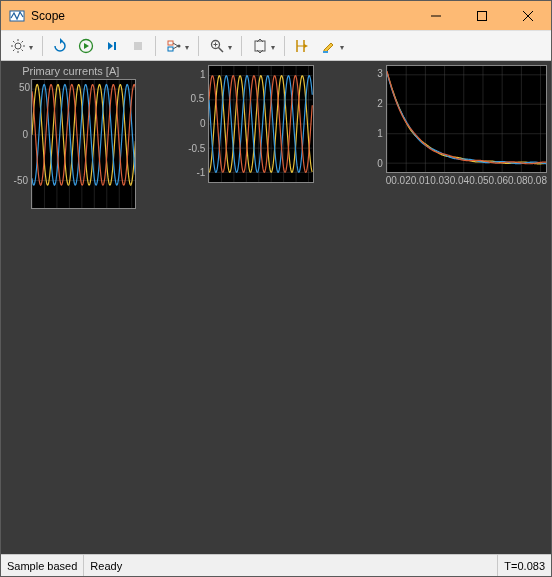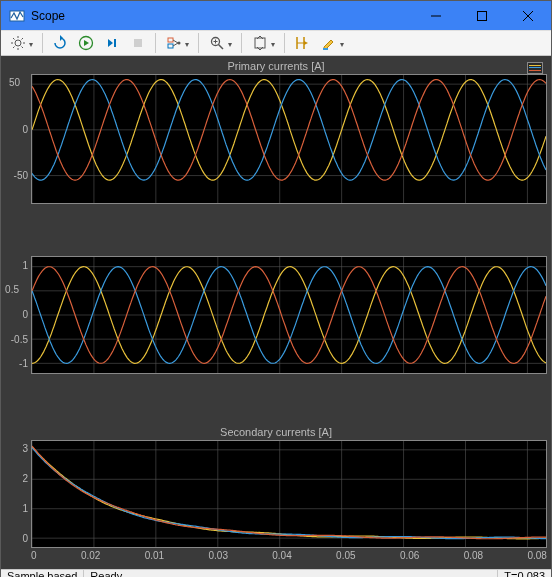--- a/index.html
+++ b/index.html
@@ -1,31 +1,31 @@
 <!DOCTYPE html>
 <html><head>
 <meta charset="utf-8">
 <style>
   * { box-sizing: border-box; margin: 0; padding: 0; }
   html, body { width: 552px; height: 577px; font-family: "Segoe UI", Tahoma, sans-serif; font-size: 12px; background: #fff; overflow: hidden; }
   .window { width: 552px; height: 577px; border: 1px solid #5a5a5a; display: flex; flex-direction: column; background: #fff; }
-  .titlebar { height: 30px; display: flex; align-items: center; background: #3b82f6; border-bottom: 1px solid #e0e0e0; }
+  .titlebar { height: 30px; display: flex; align-items: center; background: #fdba74; border-bottom: 1px solid #e0e0e0; }
   .titlebar .icon { width: 16px; height: 16px; margin: 0 6px 0 8px; }
   .titlebar .title { flex: 0 0 auto; font-size: 12px; color: #000; }
   .titlebar .spacer { flex: 1; }
   .winbtn { width: 46px; height: 30px; display: flex; align-items: center; justify-content: center; color: #000; }
   .menubar { height: 22px; display: flex; align-items: center; padding: 0 4px; gap: 2px; background: #fff; border-bottom: 1px solid #e0e0e0; position: relative; }
   .menuitem { padding: 2px 8px; font-size: 12px; color: #000; }
   .mdi-arrow { position: absolute; right: 6px; top: 2px; font-size: 10px; color: #000; }
   .toolbar { height: 30px; display: flex; align-items: center; padding: 0 4px; gap: 2px; background: #f5f5f5; border-bottom: 1px solid #c8c8c8; }
   .tbtn { width: 24px; height: 24px; display: flex; align-items: center; justify-content: center; border: 1px solid transparent; border-radius: 2px; position: relative; }
   .tbtn.drop { width: 32px; justify-content: flex-start; padding-left: 4px; }
   .tbtn.drop::after { content: "▾"; font-size: 8px; color: #555; position: absolute; right: 3px; top: 8px; }
   .tsep { width: 1px; height: 20px; background: #c8c8c8; margin: 0 3px; }
-  .plots { flex: 1; background: #3a3a3a; display: flex; flex-direction: column; padding: 4px 4px 2px 4px; position: relative; gap: 46px; }
+  .plots { flex: 1; background: #3a3a3a; display: flex; flex-direction: row; padding: 4px 4px 2px 4px; position: relative; gap: 46px; }
   .chart { position: relative; margin-bottom: 6px; }
   .chart-title { text-align: center; font-size: 11px; color: #bbb; margin-bottom: 2px; }
   .axes-wrap { display: flex; }
   .yaxis { width: 26px; display: flex; flex-direction: column; justify-content: space-between; align-items: flex-end; padding-right: 3px; }
   .ytick { font-size: 10px; color: #bbb; line-height: 1; }
   .plotarea { flex: 1; border: 1px solid #888; background: #000; position: relative; }
   .plotarea svg { width: 100%; height: 100%; display: block; }
   .xaxis { display: flex; margin-left: 26px; justify-content: space-between; margin-top: 2px; }
   .xtick { font-size: 10px; color: #bbb; }
   .legend-icon { position: absolute; top: 6px; right: 8px; width: 16px; height: 12px; border: 1px solid #888; background: #2a2a2a; display: flex; flex-direction: column; justify-content: space-around; padding: 1px; }
@@ -155,21 +155,21 @@
   <div class="plots">
     <div class="legend-icon">
       <div style="background:#e8c13a"></div>
         <div style="background:#3a9bde"></div>
         <div style="background:#d9603b"></div>
     </div>
   <div class="chart">
         <div class="chart-title">Primary currents [A]</div>
         <div class="axes-wrap">
           <div class="yaxis" style="height: 130px; position: relative;">
-            <div class="ytick" style="position: absolute; top: 4.28571px; right: 11px;">50</div>
+            <div class="ytick" style="position: absolute; top: 4.28571px; right: 1px;">50</div>
             <div class="ytick" style="position: absolute; top: 50.7143px; right: 3px;">0</div>
             <div class="ytick" style="position: absolute; top: 97.1429px; right: 3px;">-50</div>
           </div>
           <div class="plotarea" style="height: 130px;">
             <svg viewBox="0 0 500 130" preserveAspectRatio="none">
               <line x1="0" y1="0" x2="0" y2="130" stroke="#555555" stroke-width="0.6"></line>
               <line x1="60.24096385542169" y1="0" x2="60.24096385542169" y2="130" stroke="#555555" stroke-width="0.6"></line>
               <line x1="120.48192771084338" y1="0" x2="120.48192771084338" y2="130" stroke="#555555" stroke-width="0.6"></line>
               <line x1="180.72289156626502" y1="0" x2="180.72289156626502" y2="130" stroke="#555555" stroke-width="0.6"></line>
               <line x1="240.96385542168676" y1="0" x2="240.96385542168676" y2="130" stroke="#555555" stroke-width="0.6"></line>
@@ -184,21 +184,21 @@
               <path d="M0.0 99.9 L1.3 101.8 L2.5 103.4 L3.8 104.7 L5.0 105.7 L6.2 106.3 L7.5 106.7 L8.8 106.8 L10.0 106.5 L11.3 106.0 L12.5 105.1 L13.8 103.9 L15.0 102.4 L16.3 100.7 L17.5 98.7 L18.8 96.4 L20.0 93.8 L21.3 91.1 L22.5 88.1 L23.7 84.9 L25.0 81.5 L26.3 78.0 L27.5 74.3 L28.8 70.6 L30.0 66.7 L31.3 62.8 L32.5 58.8 L33.8 54.8 L35.0 50.8 L36.3 46.9 L37.5 43.0 L38.8 39.1 L40.0 35.4 L41.3 31.8 L42.5 28.4 L43.8 25.1 L45.0 22.0 L46.3 19.1 L47.5 16.4 L48.8 14.0 L50.0 11.8 L51.3 9.9 L52.5 8.3 L53.8 6.9 L55.0 5.9 L56.3 5.2 L57.5 4.8 L58.8 4.6 L60.0 4.8 L61.3 5.4 L62.5 6.2 L63.8 7.3 L65.0 8.7 L66.3 10.4 L67.5 12.4 L68.8 14.7 L70.0 17.2 L71.3 19.9 L72.5 22.9 L73.8 26.0 L75.0 29.3 L76.3 32.8 L77.5 36.5 L78.8 40.2 L80.0 44.1 L81.3 48.0 L82.5 52.0 L83.8 56.0 L85.0 60.0 L86.3 63.9 L87.5 67.8 L88.8 71.7 L90.0 75.4 L91.3 79.0 L92.5 82.5 L93.8 85.8 L95.0 89.0 L96.3 91.9 L97.5 94.6 L98.8 97.1 L100.0 99.3 L101.3 101.2 L102.5 102.9 L103.8 104.3 L105.0 105.4 L106.3 106.2 L107.5 106.6 L108.8 106.8 L110.0 106.6 L111.3 106.2 L112.5 105.4 L113.7 104.3 L115.0 103.0 L116.3 101.3 L117.5 99.3 L118.8 97.1 L120.0 94.7 L121.3 92.0 L122.5 89.1 L123.8 85.9 L125.0 82.6 L126.3 79.2 L127.5 75.5 L128.8 71.8 L130.0 68.0 L131.3 64.0 L132.5 60.1 L133.8 56.1 L135.0 52.1 L136.3 48.1 L137.5 44.2 L138.8 40.4 L140.0 36.6 L141.3 33.0 L142.5 29.5 L143.8 26.1 L145.0 22.9 L146.3 20.0 L147.5 17.2 L148.8 14.7 L150.0 12.5 L151.3 10.5 L152.5 8.8 L153.8 7.3 L155.0 6.2 L156.3 5.4 L157.5 4.9 L158.8 4.6 L160.0 4.7 L161.3 5.2 L162.5 5.9 L163.8 6.9 L165.0 8.2 L166.3 9.9 L167.5 11.7 L168.8 13.9 L170.0 16.3 L171.3 19.0 L172.5 21.9 L173.8 25.0 L175.0 28.3 L176.3 31.7 L177.5 35.3 L178.8 39.0 L180.0 42.8 L181.3 46.7 L182.5 50.7 L183.8 54.7 L185.0 58.7 L186.3 62.7 L187.5 66.6 L188.7 70.5 L190.0 74.2 L191.3 77.9 L192.5 81.4 L193.8 84.8 L195.0 88.0 L196.3 91.0 L197.5 93.8 L198.7 96.3 L200.0 98.6 L201.3 100.6 L202.5 102.4 L203.8 103.9 L205.0 105.1 L206.2 105.9 L207.5 106.5 L208.8 106.8 L210.0 106.7 L211.3 106.4 L212.5 105.7 L213.8 104.7 L215.0 103.4 L216.2 101.9 L217.5 100.0 L218.8 97.9 L220.0 95.5 L221.3 92.9 L222.5 90.0 L223.8 87.0 L225.0 83.7 L226.2 80.3 L227.5 76.7 L228.8 73.0 L230.0 69.2 L231.3 65.3 L232.5 61.4 L233.8 57.4 L235.0 53.4 L236.3 49.4 L237.5 45.5 L238.8 41.6 L240.0 37.8 L241.3 34.1 L242.5 30.6 L243.7 27.2 L245.0 23.9 L246.3 20.9 L247.5 18.1 L248.8 15.5 L250.0 13.2 L251.2 11.1 L252.5 9.3 L253.7 7.8 L255.0 6.5 L256.3 5.6 L257.5 5.0 L258.8 4.7 L260.0 4.7 L261.3 5.0 L262.5 5.6 L263.8 6.5 L265.0 7.8 L266.3 9.3 L267.5 11.1 L268.8 13.2 L270.0 15.5 L271.3 18.1 L272.5 20.9 L273.8 24.0 L275.0 27.2 L276.3 30.6 L277.5 34.1 L278.8 37.8 L280.0 41.6 L281.3 45.5 L282.5 49.4 L283.8 53.4 L285.0 57.4 L286.3 61.4 L287.5 65.3 L288.8 69.2 L290.0 73.0 L291.3 76.7 L292.5 80.3 L293.8 83.7 L295.0 87.0 L296.3 90.0 L297.5 92.9 L298.8 95.5 L300.0 97.9 L301.3 100.0 L302.5 101.9 L303.8 103.4 L305.0 104.7 L306.3 105.7 L307.5 106.4 L308.8 106.7 L310.0 106.8 L311.3 106.5 L312.5 105.9 L313.8 105.0 L315.0 103.9 L316.3 102.4 L317.5 100.6 L318.8 98.6 L320.0 96.3 L321.3 93.7 L322.5 91.0 L323.8 88.0 L325.0 84.8 L326.3 81.4 L327.5 77.9 L328.8 74.2 L330.0 70.4 L331.3 66.6 L332.5 62.6 L333.8 58.7 L335.0 54.7 L336.3 50.7 L337.5 46.7 L338.8 42.8 L340.0 39.0 L341.3 35.3 L342.5 31.7 L343.8 28.2 L345.0 25.0 L346.3 21.9 L347.5 19.0 L348.8 16.3 L350.0 13.9 L351.3 11.7 L352.5 9.8 L353.8 8.2 L355.0 6.9 L356.3 5.9 L357.5 5.2 L358.8 4.7 L360.0 4.6 L361.3 4.9 L362.5 5.4 L363.8 6.2 L365.0 7.4 L366.3 8.8 L367.5 10.5 L368.8 12.5 L370.0 14.8 L371.3 17.3 L372.5 20.0 L373.8 23.0 L375.0 26.1 L376.3 29.5 L377.5 33.0 L378.8 36.6 L380.0 40.4 L381.3 44.2 L382.5 48.2 L383.7 52.1 L385.0 56.1 L386.2 60.1 L387.5 64.1 L388.8 68.0 L390.0 71.8 L391.3 75.6 L392.5 79.2 L393.8 82.6 L395.0 86.0 L396.3 89.1 L397.5 92.0 L398.8 94.7 L400.0 97.2 L401.3 99.4 L402.5 101.3 L403.8 103.0 L405.0 104.3 L406.2 105.4 L407.5 106.2 L408.8 106.6 L410.0 106.8 L411.3 106.6 L412.5 106.1 L413.8 105.4 L415.0 104.3 L416.3 102.9 L417.5 101.2 L418.8 99.3 L420.0 97.1 L421.3 94.6 L422.5 91.9 L423.8 89.0 L425.0 85.8 L426.2 82.5 L427.5 79.0 L428.8 75.4 L430.0 71.7 L431.3 67.8 L432.5 63.9 L433.8 59.9 L435.0 55.9 L436.3 52.0 L437.5 48.0 L438.7 44.1 L440.0 40.2 L441.2 36.5 L442.5 32.8 L443.8 29.3 L445.0 26.0 L446.3 22.8 L447.5 19.9 L448.8 17.1 L450.0 14.6 L451.3 12.4 L452.5 10.4 L453.8 8.7 L455.0 7.3 L456.3 6.2 L457.5 5.4 L458.8 4.8 L460.0 4.6 L461.2 4.8 L462.5 5.2 L463.8 5.9 L465.0 7.0 L466.3 8.3 L467.5 9.9 L468.8 11.8 L470.0 14.0 L471.3 16.4 L472.5 19.1 L473.8 22.0 L475.0 25.1 L476.3 28.4 L477.5 31.8 L478.8 35.4 L480.0 39.2 L481.2 43.0 L482.5 46.9 L483.8 50.8 L485.0 54.8 L486.3 58.8 L487.5 62.8 L488.8 66.7 L490.0 70.6 L491.3 74.4 L492.5 78.0 L493.8 81.6 L495.0 84.9 L496.3 88.1 L497.5 91.1 L498.8 93.9 L500.0 96.4 " fill="none" stroke="#3a9bde" stroke-width="1.2" vector-effect="non-scaling-stroke"></path>
               <path d="M0.0 11.5 L1.3 13.6 L2.5 16.0 L3.8 18.6 L5.0 21.5 L6.2 24.6 L7.5 27.8 L8.8 31.2 L10.0 34.8 L11.3 38.5 L12.5 42.3 L13.8 46.2 L15.0 50.2 L16.3 54.2 L17.5 58.2 L18.8 62.1 L20.0 66.1 L21.3 70.0 L22.5 73.7 L23.7 77.4 L25.0 81.0 L26.3 84.4 L27.5 87.6 L28.8 90.6 L30.0 93.4 L31.3 96.0 L32.5 98.3 L33.8 100.4 L35.0 102.2 L36.3 103.7 L37.5 104.9 L38.8 105.8 L40.0 106.4 L41.3 106.8 L42.5 106.7 L43.8 106.4 L45.0 105.8 L46.3 104.8 L47.5 103.6 L48.8 102.1 L50.0 100.3 L51.3 98.2 L52.5 95.8 L53.8 93.2 L55.0 90.4 L56.3 87.4 L57.5 84.1 L58.8 80.7 L60.0 77.2 L61.3 73.5 L62.5 69.7 L63.8 65.8 L65.0 61.9 L66.3 57.9 L67.5 53.9 L68.8 49.9 L70.0 46.0 L71.3 42.1 L72.5 38.3 L73.8 34.6 L75.0 31.0 L76.3 27.6 L77.5 24.4 L78.8 21.3 L80.0 18.5 L81.3 15.8 L82.5 13.5 L83.8 11.4 L85.0 9.5 L86.3 8.0 L87.5 6.7 L88.8 5.7 L90.0 5.1 L91.3 4.7 L92.5 4.7 L93.8 4.9 L95.0 5.5 L96.3 6.4 L97.5 7.6 L98.8 9.1 L100.0 10.9 L101.3 12.9 L102.5 15.2 L103.8 17.8 L105.0 20.6 L106.3 23.6 L107.5 26.8 L108.8 30.1 L110.0 33.7 L111.3 37.3 L112.5 41.1 L113.7 45.0 L115.0 48.9 L116.3 52.9 L117.5 56.9 L118.8 60.9 L120.0 64.8 L121.3 68.7 L122.5 72.5 L123.8 76.3 L125.0 79.8 L126.3 83.3 L127.5 86.6 L128.8 89.7 L130.0 92.5 L131.3 95.2 L132.5 97.6 L133.8 99.8 L135.0 101.6 L136.3 103.2 L137.5 104.6 L138.8 105.6 L140.0 106.3 L141.3 106.7 L142.5 106.8 L143.8 106.6 L145.0 106.0 L146.3 105.2 L147.5 104.0 L148.8 102.6 L150.0 100.9 L151.3 98.9 L152.5 96.6 L153.8 94.1 L155.0 91.3 L156.3 88.4 L157.5 85.2 L158.8 81.9 L160.0 78.3 L161.3 74.7 L162.5 70.9 L163.8 67.1 L165.0 63.2 L166.3 59.2 L167.5 55.2 L168.8 51.2 L170.0 47.2 L171.3 43.3 L172.5 39.5 L173.8 35.8 L175.0 32.1 L176.3 28.7 L177.5 25.4 L178.8 22.3 L180.0 19.3 L181.3 16.7 L182.5 14.2 L183.8 12.0 L185.0 10.1 L186.3 8.4 L187.5 7.1 L188.7 6.0 L190.0 5.2 L191.3 4.8 L192.5 4.6 L193.8 4.8 L195.0 5.3 L196.3 6.1 L197.5 7.2 L198.7 8.6 L200.0 10.3 L201.3 12.2 L202.5 14.4 L203.8 16.9 L205.0 19.6 L206.2 22.6 L207.5 25.7 L208.8 29.0 L210.0 32.5 L211.3 36.1 L212.5 39.9 L213.8 43.7 L215.0 47.6 L216.2 51.6 L217.5 55.6 L218.8 59.6 L220.0 63.6 L221.3 67.5 L222.5 71.3 L223.8 75.1 L225.0 78.7 L226.2 82.2 L227.5 85.5 L228.8 88.7 L230.0 91.6 L231.3 94.4 L232.5 96.8 L233.8 99.1 L235.0 101.1 L236.3 102.8 L237.5 104.2 L238.8 105.3 L240.0 106.1 L241.3 106.6 L242.5 106.8 L243.7 106.7 L245.0 106.2 L246.3 105.5 L247.5 104.4 L248.8 103.1 L250.0 101.5 L251.2 99.5 L252.5 97.4 L253.7 94.9 L255.0 92.2 L256.3 89.3 L257.5 86.2 L258.8 82.9 L260.0 79.5 L261.3 75.9 L262.5 72.2 L263.8 68.3 L265.0 64.4 L266.3 60.5 L267.5 56.5 L268.8 52.5 L270.0 48.5 L271.3 44.6 L272.5 40.7 L273.8 36.9 L275.0 33.3 L276.3 29.8 L277.5 26.4 L278.8 23.2 L280.0 20.3 L281.3 17.5 L282.5 15.0 L283.8 12.7 L285.0 10.7 L286.3 8.9 L287.5 7.5 L288.8 6.3 L290.0 5.4 L291.3 4.9 L292.5 4.7 L293.8 4.7 L295.0 5.1 L296.3 5.8 L297.5 6.8 L298.8 8.1 L300.0 9.7 L301.3 11.6 L302.5 13.7 L303.8 16.1 L305.0 18.7 L306.3 21.6 L307.5 24.7 L308.8 27.9 L310.0 31.4 L311.3 35.0 L312.5 38.7 L313.8 42.5 L315.0 46.4 L316.3 50.3 L317.5 54.3 L318.8 58.3 L320.0 62.3 L321.3 66.2 L322.5 70.1 L323.8 73.9 L325.0 77.6 L326.3 81.1 L327.5 84.5 L328.8 87.7 L330.0 90.7 L331.3 93.5 L332.5 96.1 L333.8 98.4 L335.0 100.5 L336.3 102.2 L337.5 103.7 L338.8 105.0 L340.0 105.9 L341.3 106.5 L342.5 106.8 L343.8 106.7 L345.0 106.4 L346.3 105.8 L347.5 104.8 L348.8 103.6 L350.0 102.0 L351.3 100.2 L352.5 98.1 L353.8 95.7 L355.0 93.1 L356.3 90.3 L357.5 87.3 L358.8 84.0 L360.0 80.6 L361.3 77.1 L362.5 73.4 L363.8 69.6 L365.0 65.7 L366.3 61.7 L367.5 57.8 L368.8 53.8 L370.0 49.8 L371.3 45.8 L372.5 41.9 L373.8 38.1 L375.0 34.5 L376.3 30.9 L377.5 27.5 L378.8 24.2 L380.0 21.2 L381.3 18.4 L382.5 15.7 L383.7 13.4 L385.0 11.3 L386.2 9.5 L387.5 7.9 L388.8 6.6 L390.0 5.7 L391.3 5.0 L392.5 4.7 L393.8 4.7 L395.0 5.0 L396.3 5.5 L397.5 6.4 L398.8 7.6 L400.0 9.1 L401.3 10.9 L402.5 13.0 L403.8 15.3 L405.0 17.9 L406.2 20.7 L407.5 23.7 L408.8 26.9 L410.0 30.3 L411.3 33.8 L412.5 37.5 L413.8 41.2 L415.0 45.1 L416.3 49.1 L417.5 53.0 L418.8 57.0 L420.0 61.0 L421.3 65.0 L422.5 68.9 L423.8 72.7 L425.0 76.4 L426.2 80.0 L427.5 83.4 L428.8 86.7 L430.0 89.8 L431.3 92.6 L432.5 95.3 L433.8 97.7 L435.0 99.8 L436.3 101.7 L437.5 103.3 L438.7 104.6 L440.0 105.6 L441.2 106.3 L442.5 106.7 L443.8 106.8 L445.0 106.5 L446.3 106.0 L447.5 105.1 L448.8 104.0 L450.0 102.5 L451.3 100.8 L452.5 98.8 L453.8 96.5 L455.0 94.0 L456.3 91.2 L457.5 88.3 L458.8 85.1 L460.0 81.7 L461.2 78.2 L462.5 74.6 L463.8 70.8 L465.0 66.9 L466.3 63.0 L467.5 59.0 L468.8 55.0 L470.0 51.1 L471.3 47.1 L472.5 43.2 L473.8 39.4 L475.0 35.6 L476.3 32.0 L477.5 28.6 L478.8 25.3 L480.0 22.1 L481.2 19.2 L482.5 16.6 L483.8 14.1 L485.0 11.9 L486.3 10.0 L487.5 8.4 L488.8 7.0 L490.0 6.0 L491.3 5.2 L492.5 4.8 L493.8 4.6 L495.0 4.8 L496.3 5.3 L497.5 6.1 L498.8 7.2 L500.0 8.6 " fill="none" stroke="#d9603b" stroke-width="1.2" vector-effect="non-scaling-stroke"></path>
             </svg>
           </div>
         </div>
       </div>
       <div class="chart">
         <div class="axes-wrap">
           <div class="yaxis" style="height: 118px; position: relative;">
             <div class="ytick" style="position: absolute; top: 4.83333px; right: 3px;">1</div>
-            <div class="ytick" style="position: absolute; top: 29.4167px; right: 12px;">0.5</div>
+            <div class="ytick" style="position: absolute; top: 29.4167px; right: 4px;">0.5</div>
             <div class="ytick" style="position: absolute; top: 54px; right: 3px;">0</div>
             <div class="ytick" style="position: absolute; top: 78.5833px; right: 3px;">-0.5</div>
             <div class="ytick" style="position: absolute; top: 103.167px; right: 3px;">-1</div>
           </div>
           <div class="plotarea" style="height: 118px;">
             <svg viewBox="0 0 500 118" preserveAspectRatio="none">
               <line x1="0" y1="0" x2="0" y2="118" stroke="#555555" stroke-width="0.6"></line>
               <line x1="60.24096385542169" y1="0" x2="60.24096385542169" y2="118" stroke="#555555" stroke-width="0.6"></line>
               <line x1="120.48192771084338" y1="0" x2="120.48192771084338" y2="118" stroke="#555555" stroke-width="0.6"></line>
               <line x1="180.72289156626502" y1="0" x2="180.72289156626502" y2="118" stroke="#555555" stroke-width="0.6"></line>
@@ -213,21 +213,20 @@
               <line x1="0" y1="34.41666666666667" x2="500" y2="34.41666666666667" stroke="#555555" stroke-width="0.6"></line>
               <line x1="0" y1="9.83333333333333" x2="500" y2="9.83333333333333" stroke="#555555" stroke-width="0.6"></line>
               <path d="M0.0 108.2 L1.3 108.0 L2.5 107.6 L3.8 106.8 L5.0 105.8 L6.2 104.5 L7.5 102.8 L8.8 101.0 L10.0 98.8 L11.3 96.5 L12.5 93.9 L13.8 91.1 L15.0 88.0 L16.3 84.9 L17.5 81.5 L18.8 78.0 L20.0 74.4 L21.3 70.7 L22.5 67.0 L23.7 63.2 L25.0 59.3 L26.3 55.5 L27.5 51.6 L28.8 47.9 L30.0 44.2 L31.3 40.5 L32.5 37.0 L33.8 33.7 L35.0 30.5 L36.3 27.4 L37.5 24.6 L38.8 21.9 L40.0 19.5 L41.3 17.3 L42.5 15.4 L43.8 13.8 L45.0 12.4 L46.3 11.3 L47.5 10.5 L48.8 10.0 L50.0 9.8 L51.3 9.9 L52.5 10.3 L53.8 11.0 L55.0 12.0 L56.3 13.3 L57.5 14.9 L58.8 16.7 L60.0 18.8 L61.3 21.1 L62.5 23.7 L63.8 26.5 L65.0 29.5 L66.3 32.6 L67.5 35.9 L68.8 39.4 L70.0 43.0 L71.3 46.7 L72.5 50.4 L73.8 54.2 L75.0 58.1 L76.3 61.9 L77.5 65.7 L78.8 69.5 L80.0 73.3 L81.3 76.9 L82.5 80.4 L83.8 83.8 L85.0 87.0 L86.3 90.1 L87.5 93.0 L88.8 95.7 L90.0 98.1 L91.3 100.3 L92.5 102.3 L93.8 104.0 L95.0 105.4 L96.3 106.5 L97.5 107.4 L98.8 107.9 L100.0 108.2 L101.3 108.1 L102.5 107.7 L103.8 107.1 L105.0 106.1 L106.3 104.9 L107.5 103.4 L108.8 101.6 L110.0 99.6 L111.3 97.3 L112.5 94.7 L113.7 92.0 L115.0 89.0 L116.3 85.9 L117.5 82.6 L118.8 79.2 L120.0 75.6 L121.3 71.9 L122.5 68.2 L123.8 64.4 L125.0 60.5 L126.3 56.7 L127.5 52.9 L128.8 49.1 L130.0 45.3 L131.3 41.7 L132.5 38.1 L133.8 34.7 L135.0 31.5 L136.3 28.4 L137.5 25.5 L138.8 22.7 L140.0 20.3 L141.3 18.0 L142.5 16.0 L143.8 14.3 L145.0 12.8 L146.3 11.6 L147.5 10.8 L148.8 10.2 L150.0 9.9 L151.3 9.9 L152.5 10.2 L153.8 10.8 L155.0 11.7 L156.3 12.9 L157.5 14.3 L158.8 16.1 L160.0 18.1 L161.3 20.4 L162.5 22.8 L163.8 25.6 L165.0 28.5 L166.3 31.6 L167.5 34.9 L168.8 38.3 L170.0 41.8 L171.3 45.5 L172.5 49.2 L173.8 53.0 L175.0 56.8 L176.3 60.7 L177.5 64.5 L178.8 68.3 L180.0 72.1 L181.3 75.7 L182.5 79.3 L183.8 82.7 L185.0 86.0 L186.3 89.1 L187.5 92.1 L188.7 94.8 L190.0 97.4 L191.3 99.6 L192.5 101.7 L193.8 103.5 L195.0 105.0 L196.3 106.2 L197.5 107.1 L198.7 107.8 L200.0 108.1 L201.3 108.1 L202.5 107.9 L203.8 107.3 L205.0 106.5 L206.2 105.3 L207.5 103.9 L208.8 102.2 L210.0 100.2 L211.3 98.0 L212.5 95.6 L213.8 92.9 L215.0 90.0 L216.2 86.9 L217.5 83.7 L218.8 80.3 L220.0 76.8 L221.3 73.1 L222.5 69.4 L223.8 65.6 L225.0 61.8 L226.2 57.9 L227.5 54.1 L228.8 50.3 L230.0 46.5 L231.3 42.9 L232.5 39.3 L233.8 35.8 L235.0 32.5 L236.3 29.3 L237.5 26.4 L238.8 23.6 L240.0 21.0 L241.3 18.7 L242.5 16.6 L243.7 14.8 L245.0 13.3 L246.3 12.0 L247.5 11.0 L248.8 10.3 L250.0 9.9 L251.2 9.8 L252.5 10.0 L253.7 10.6 L255.0 11.4 L256.3 12.5 L257.5 13.8 L258.8 15.5 L260.0 17.4 L261.3 19.6 L262.5 22.0 L263.8 24.7 L265.0 27.5 L266.3 30.6 L267.5 33.8 L268.8 37.2 L270.0 40.7 L271.3 44.3 L272.5 48.0 L273.8 51.8 L275.0 55.6 L276.3 59.4 L277.5 63.3 L278.8 67.1 L280.0 70.9 L281.3 74.6 L282.5 78.2 L283.8 81.6 L285.0 85.0 L286.3 88.2 L287.5 91.2 L288.8 94.0 L290.0 96.6 L291.3 98.9 L292.5 101.1 L293.8 102.9 L295.0 104.5 L296.3 105.8 L297.5 106.9 L298.8 107.6 L300.0 108.0 L301.3 108.2 L302.5 108.0 L303.8 107.5 L305.0 106.8 L306.3 105.7 L307.5 104.4 L308.8 102.8 L310.0 100.9 L311.3 98.8 L312.5 96.4 L313.8 93.8 L315.0 91.0 L316.3 87.9 L317.5 84.7 L318.8 81.4 L320.0 77.9 L321.3 74.3 L322.5 70.6 L323.8 66.8 L325.0 63.0 L326.3 59.2 L327.5 55.3 L328.8 51.5 L330.0 47.7 L331.3 44.0 L332.5 40.4 L333.8 36.9 L335.0 33.5 L336.3 30.3 L337.5 27.3 L338.8 24.5 L340.0 21.8 L341.3 19.4 L342.5 17.3 L343.8 15.4 L345.0 13.7 L346.3 12.4 L347.5 11.3 L348.8 10.5 L350.0 10.0 L351.3 9.8 L352.5 9.9 L353.8 10.4 L355.0 11.1 L356.3 12.1 L357.5 13.4 L358.8 14.9 L360.0 16.8 L361.3 18.9 L362.5 21.2 L363.8 23.8 L365.0 26.6 L366.3 29.6 L367.5 32.7 L368.8 36.1 L370.0 39.5 L371.3 43.1 L372.5 46.8 L373.8 50.6 L375.0 54.4 L376.3 58.2 L377.5 62.1 L378.8 65.9 L380.0 69.7 L381.3 73.4 L382.5 77.0 L383.7 80.5 L385.0 83.9 L386.2 87.2 L387.5 90.2 L388.8 93.1 L390.0 95.8 L391.3 98.2 L392.5 100.4 L393.8 102.3 L395.0 104.0 L396.3 105.4 L397.5 106.6 L398.8 107.4 L400.0 107.9 L401.3 108.2 L402.5 108.1 L403.8 107.7 L405.0 107.1 L406.2 106.1 L407.5 104.9 L408.8 103.3 L410.0 101.5 L411.3 99.5 L412.5 97.2 L413.8 94.6 L415.0 91.9 L416.3 88.9 L417.5 85.8 L418.8 82.5 L420.0 79.0 L421.3 75.5 L422.5 71.8 L423.8 68.0 L425.0 64.2 L426.2 60.4 L427.5 56.6 L428.8 52.7 L430.0 48.9 L431.3 45.2 L432.5 41.6 L433.8 38.0 L435.0 34.6 L436.3 31.4 L437.5 28.3 L438.7 25.4 L440.0 22.7 L441.2 20.2 L442.5 17.9 L443.8 16.0 L445.0 14.2 L446.3 12.8 L447.5 11.6 L448.8 10.7 L450.0 10.1 L451.3 9.9 L452.5 9.9 L453.8 10.2 L455.0 10.8 L456.3 11.7 L457.5 12.9 L458.8 14.4 L460.0 16.2 L461.2 18.2 L462.5 20.4 L463.8 22.9 L465.0 25.7 L466.3 28.6 L467.5 31.7 L468.8 35.0 L470.0 38.4 L471.3 42.0 L472.5 45.6 L473.8 49.3 L475.0 53.1 L476.3 57.0 L477.5 60.8 L478.8 64.7 L480.0 68.5 L481.2 72.2 L482.5 75.9 L483.8 79.4 L485.0 82.8 L486.3 86.1 L487.5 89.3 L488.8 92.2 L490.0 94.9 L491.3 97.4 L492.5 99.7 L493.8 101.7 L495.0 103.5 L496.3 105.0 L497.5 106.2 L498.8 107.1 L500.0 107.8 " fill="none" stroke="#e8c13a" stroke-width="1.2" vector-effect="non-scaling-stroke"></path>
               <path d="M0.0 34.4 L1.3 37.8 L2.5 41.4 L3.8 45.0 L5.0 48.7 L6.2 52.5 L7.5 56.3 L8.8 60.2 L10.0 64.0 L11.3 67.8 L12.5 71.6 L13.8 75.3 L15.0 78.8 L16.3 82.3 L17.5 85.6 L18.8 88.7 L20.0 91.7 L21.3 94.5 L22.5 97.0 L23.7 99.4 L25.0 101.4 L26.3 103.2 L27.5 104.8 L28.8 106.0 L30.0 107.0 L31.3 107.7 L32.5 108.1 L33.8 108.2 L35.0 107.9 L36.3 107.4 L37.5 106.6 L38.8 105.5 L40.0 104.1 L41.3 102.4 L42.5 100.5 L43.8 98.3 L45.0 95.9 L46.3 93.3 L47.5 90.4 L48.8 87.3 L50.0 84.1 L51.3 80.7 L52.5 77.2 L53.8 73.6 L55.0 69.9 L56.3 66.1 L57.5 62.3 L58.8 58.4 L60.0 54.6 L61.3 50.8 L62.5 47.0 L63.8 43.3 L65.0 39.7 L66.3 36.3 L67.5 32.9 L68.8 29.7 L70.0 26.7 L71.3 23.9 L72.5 21.4 L73.8 19.0 L75.0 16.9 L76.3 15.0 L77.5 13.5 L78.8 12.1 L80.0 11.1 L81.3 10.4 L82.5 10.0 L83.8 9.8 L85.0 10.0 L86.3 10.5 L87.5 11.2 L88.8 12.3 L90.0 13.6 L91.3 15.3 L92.5 17.2 L93.8 19.3 L95.0 21.7 L96.3 24.3 L97.5 27.1 L98.8 30.2 L100.0 33.4 L101.3 36.7 L102.5 40.2 L103.8 43.8 L105.0 47.5 L106.3 51.3 L107.5 55.1 L108.8 58.9 L110.0 62.8 L111.3 66.6 L112.5 70.4 L113.7 74.1 L115.0 77.7 L116.3 81.2 L117.5 84.5 L118.8 87.8 L120.0 90.8 L121.3 93.6 L122.5 96.2 L123.8 98.6 L125.0 100.8 L126.3 102.7 L127.5 104.3 L128.8 105.7 L130.0 106.7 L131.3 107.5 L132.5 108.0 L133.8 108.2 L135.0 108.0 L136.3 107.6 L137.5 106.9 L138.8 105.9 L140.0 104.6 L141.3 103.0 L142.5 101.2 L143.8 99.1 L145.0 96.7 L146.3 94.1 L147.5 91.3 L148.8 88.3 L150.0 85.2 L151.3 81.8 L152.5 78.4 L153.8 74.8 L155.0 71.1 L156.3 67.3 L157.5 63.5 L158.8 59.7 L160.0 55.8 L161.3 52.0 L162.5 48.2 L163.8 44.5 L165.0 40.9 L166.3 37.4 L167.5 34.0 L168.8 30.7 L170.0 27.7 L171.3 24.8 L172.5 22.2 L173.8 19.7 L175.0 17.5 L176.3 15.6 L177.5 13.9 L178.8 12.5 L180.0 11.4 L181.3 10.6 L182.5 10.1 L183.8 9.8 L185.0 9.9 L186.3 10.3 L187.5 11.0 L188.7 11.9 L190.0 13.2 L191.3 14.7 L192.5 16.5 L193.8 18.6 L195.0 20.9 L196.3 23.4 L197.5 26.2 L198.7 29.2 L200.0 32.3 L201.3 35.6 L202.5 39.1 L203.8 42.6 L205.0 46.3 L206.2 50.1 L207.5 53.9 L208.8 57.7 L210.0 61.6 L211.3 65.4 L212.5 69.2 L213.8 72.9 L215.0 76.5 L216.2 80.1 L217.5 83.5 L218.8 86.7 L220.0 89.8 L221.3 92.7 L222.5 95.4 L223.8 97.9 L225.0 100.1 L226.2 102.1 L227.5 103.8 L228.8 105.3 L230.0 106.4 L231.3 107.3 L232.5 107.9 L233.8 108.1 L235.0 108.1 L236.3 107.8 L237.5 107.2 L238.8 106.2 L240.0 105.0 L241.3 103.6 L242.5 101.8 L243.7 99.8 L245.0 97.5 L246.3 95.0 L247.5 92.3 L248.8 89.3 L250.0 86.2 L251.2 82.9 L252.5 79.5 L253.7 75.9 L255.0 72.3 L256.3 68.5 L257.5 64.7 L258.8 60.9 L260.0 57.1 L261.3 53.2 L262.5 49.4 L263.8 45.7 L265.0 42.0 L266.3 38.5 L267.5 35.1 L268.8 31.8 L270.0 28.7 L271.3 25.7 L272.5 23.0 L273.8 20.5 L275.0 18.2 L276.3 16.2 L277.5 14.4 L278.8 13.0 L280.0 11.7 L281.3 10.8 L282.5 10.2 L283.8 9.9 L285.0 9.9 L286.3 10.1 L287.5 10.7 L288.8 11.6 L290.0 12.7 L291.3 14.2 L292.5 15.9 L293.8 17.9 L295.0 20.1 L296.3 22.6 L297.5 25.3 L298.8 28.2 L300.0 31.3 L301.3 34.5 L302.5 37.9 L303.8 41.5 L305.0 45.1 L306.3 48.9 L307.5 52.6 L308.8 56.5 L310.0 60.3 L311.3 64.2 L312.5 68.0 L313.8 71.7 L315.0 75.4 L316.3 79.0 L317.5 82.4 L318.8 85.7 L320.0 88.9 L321.3 91.8 L322.5 94.6 L323.8 97.1 L325.0 99.4 L326.3 101.5 L327.5 103.3 L328.8 104.8 L330.0 106.1 L331.3 107.0 L332.5 107.7 L333.8 108.1 L335.0 108.2 L336.3 107.9 L337.5 107.4 L338.8 106.6 L340.0 105.5 L341.3 104.1 L342.5 102.4 L343.8 100.4 L345.0 98.2 L346.3 95.8 L347.5 93.2 L348.8 90.3 L350.0 87.2 L351.3 84.0 L352.5 80.6 L353.8 77.1 L355.0 73.5 L356.3 69.8 L357.5 66.0 L358.8 62.1 L360.0 58.3 L361.3 54.5 L362.5 50.6 L363.8 46.9 L365.0 43.2 L366.3 39.6 L367.5 36.1 L368.8 32.8 L370.0 29.6 L371.3 26.6 L372.5 23.9 L373.8 21.3 L375.0 18.9 L376.3 16.8 L377.5 15.0 L378.8 13.4 L380.0 12.1 L381.3 11.1 L382.5 10.4 L383.7 10.0 L385.0 9.8 L386.2 10.0 L387.5 10.5 L388.8 11.3 L390.0 12.3 L391.3 13.7 L392.5 15.3 L393.8 17.2 L395.0 19.4 L396.3 21.8 L397.5 24.4 L398.8 27.2 L400.0 30.3 L401.3 33.5 L402.5 36.8 L403.8 40.3 L405.0 43.9 L406.2 47.6 L407.5 51.4 L408.8 55.2 L410.0 59.1 L411.3 62.9 L412.5 66.7 L413.8 70.5 L415.0 74.2 L416.3 77.8 L417.5 81.3 L418.8 84.7 L420.0 87.9 L421.3 90.9 L422.5 93.7 L423.8 96.3 L425.0 98.7 L426.2 100.9 L427.5 102.7 L428.8 104.4 L430.0 105.7 L431.3 106.8 L432.5 107.5 L433.8 108.0 L435.0 108.2 L436.3 108.0 L437.5 107.6 L438.7 106.9 L440.0 105.8 L441.2 104.5 L442.5 103.0 L443.8 101.1 L445.0 99.0 L446.3 96.6 L447.5 94.0 L448.8 91.2 L450.0 88.2 L451.3 85.1 L452.5 81.7 L453.8 78.2 L455.0 74.6 L456.3 71.0 L457.5 67.2 L458.8 63.4 L460.0 59.5 L461.2 55.7 L462.5 51.9 L463.8 48.1 L465.0 44.4 L466.3 40.8 L467.5 37.2 L468.8 33.9 L470.0 30.6 L471.3 27.6 L472.5 24.7 L473.8 22.1 L475.0 19.7 L476.3 17.5 L477.5 15.5 L478.8 13.9 L480.0 12.5 L481.2 11.4 L482.5 10.6 L483.8 10.1 L485.0 9.8 L486.3 9.9 L487.5 10.3 L488.8 11.0 L490.0 12.0 L491.3 13.2 L492.5 14.8 L493.8 16.6 L495.0 18.7 L496.3 21.0 L497.5 23.5 L498.8 26.3 L500.0 29.3 " fill="none" stroke="#3a9bde" stroke-width="1.2" vector-effect="non-scaling-stroke"></path>
               <path d="M0.0 34.4 L1.3 31.2 L2.5 28.1 L3.8 25.2 L5.0 22.5 L6.2 20.0 L7.5 17.8 L8.8 15.8 L10.0 14.1 L11.3 12.7 L12.5 11.5 L13.8 10.7 L15.0 10.1 L16.3 9.9 L17.5 9.9 L18.8 10.2 L20.0 10.9 L21.3 11.8 L22.5 13.0 L23.7 14.5 L25.0 16.3 L26.3 18.3 L27.5 20.6 L28.8 23.1 L30.0 25.8 L31.3 28.8 L32.5 31.9 L33.8 35.2 L35.0 38.6 L36.3 42.2 L37.5 45.8 L38.8 49.6 L40.0 53.4 L41.3 57.2 L42.5 61.0 L43.8 64.9 L45.0 68.7 L46.3 72.4 L47.5 76.1 L48.8 79.6 L50.0 83.0 L51.3 86.3 L52.5 89.4 L53.8 92.4 L55.0 95.1 L56.3 97.6 L57.5 99.8 L58.8 101.9 L60.0 103.6 L61.3 105.1 L62.5 106.3 L63.8 107.2 L65.0 107.8 L66.3 108.1 L67.5 108.1 L68.8 107.8 L70.0 107.3 L71.3 106.4 L72.5 105.2 L73.8 103.8 L75.0 102.0 L76.3 100.0 L77.5 97.8 L78.8 95.3 L80.0 92.6 L81.3 89.7 L82.5 86.6 L83.8 83.4 L85.0 80.0 L86.3 76.4 L87.5 72.8 L88.8 69.0 L90.0 65.2 L91.3 61.4 L92.5 57.6 L93.8 53.7 L95.0 49.9 L96.3 46.2 L97.5 42.5 L98.8 38.9 L100.0 35.5 L101.3 32.2 L102.5 29.1 L103.8 26.1 L105.0 23.3 L106.3 20.8 L107.5 18.5 L108.8 16.4 L110.0 14.7 L111.3 13.1 L112.5 11.9 L113.7 10.9 L115.0 10.3 L116.3 9.9 L117.5 9.8 L118.8 10.1 L120.0 10.6 L121.3 11.5 L122.5 12.6 L123.8 14.0 L125.0 15.7 L126.3 17.6 L127.5 19.8 L128.8 22.3 L130.0 24.9 L131.3 27.8 L132.5 30.9 L133.8 34.1 L135.0 37.5 L136.3 41.0 L137.5 44.6 L138.8 48.4 L140.0 52.1 L141.3 56.0 L142.5 59.8 L143.8 63.7 L145.0 67.5 L146.3 71.2 L147.5 74.9 L148.8 78.5 L150.0 82.0 L151.3 85.3 L152.5 88.5 L153.8 91.4 L155.0 94.2 L156.3 96.8 L157.5 99.1 L158.8 101.2 L160.0 103.1 L161.3 104.6 L162.5 105.9 L163.8 106.9 L165.0 107.6 L166.3 108.1 L167.5 108.2 L168.8 108.0 L170.0 107.5 L171.3 106.7 L172.5 105.6 L173.8 104.3 L175.0 102.6 L176.3 100.7 L177.5 98.6 L178.8 96.1 L180.0 93.5 L181.3 90.7 L182.5 87.6 L183.8 84.4 L185.0 81.1 L186.3 77.6 L187.5 73.9 L188.7 70.2 L190.0 66.5 L191.3 62.6 L192.5 58.8 L193.8 55.0 L195.0 51.1 L196.3 47.4 L197.5 43.7 L198.7 40.1 L200.0 36.6 L201.3 33.2 L202.5 30.0 L203.8 27.0 L205.0 24.2 L206.2 21.6 L207.5 19.2 L208.8 17.1 L210.0 15.2 L211.3 13.6 L212.5 12.3 L213.8 11.2 L215.0 10.5 L216.2 10.0 L217.5 9.8 L218.8 10.0 L220.0 10.4 L221.3 11.2 L222.5 12.2 L223.8 13.5 L225.0 15.1 L226.2 17.0 L227.5 19.1 L228.8 21.5 L230.0 24.0 L231.3 26.9 L232.5 29.9 L233.8 33.0 L235.0 36.4 L236.3 39.9 L237.5 43.5 L238.8 47.2 L240.0 50.9 L241.3 54.7 L242.5 58.6 L243.7 62.4 L245.0 66.2 L246.3 70.0 L247.5 73.7 L248.8 77.4 L250.0 80.9 L251.2 84.2 L252.5 87.5 L253.7 90.5 L255.0 93.4 L256.3 96.0 L257.5 98.4 L258.8 100.6 L260.0 102.5 L261.3 104.2 L262.5 105.5 L263.8 106.6 L265.0 107.4 L266.3 108.0 L267.5 108.2 L268.8 108.1 L270.0 107.7 L271.3 107.0 L272.5 106.0 L273.8 104.7 L275.0 103.2 L276.3 101.4 L277.5 99.3 L278.8 96.9 L280.0 94.4 L281.3 91.6 L282.5 88.6 L283.8 85.5 L285.0 82.2 L286.3 78.7 L287.5 75.1 L288.8 71.4 L290.0 67.7 L291.3 63.9 L292.5 60.0 L293.8 56.2 L295.0 52.4 L296.3 48.6 L297.5 44.9 L298.8 41.2 L300.0 37.7 L301.3 34.3 L302.5 31.0 L303.8 28.0 L305.0 25.1 L306.3 22.4 L307.5 20.0 L308.8 17.7 L310.0 15.8 L311.3 14.1 L312.5 12.7 L313.8 11.5 L315.0 10.7 L316.3 10.1 L317.5 9.9 L318.8 9.9 L320.0 10.2 L321.3 10.9 L322.5 11.8 L323.8 13.0 L325.0 14.6 L326.3 16.3 L327.5 18.4 L328.8 20.7 L330.0 23.2 L331.3 25.9 L332.5 28.9 L333.8 32.0 L335.0 35.3 L336.3 38.7 L337.5 42.3 L338.8 46.0 L340.0 49.7 L341.3 53.5 L342.5 57.3 L343.8 61.2 L345.0 65.0 L346.3 68.8 L347.5 72.5 L348.8 76.2 L350.0 79.7 L351.3 83.2 L352.5 86.4 L353.8 89.5 L355.0 92.5 L356.3 95.2 L357.5 97.7 L358.8 99.9 L360.0 101.9 L361.3 103.7 L362.5 105.1 L363.8 106.3 L365.0 107.2 L366.3 107.8 L367.5 108.1 L368.8 108.1 L370.0 107.8 L371.3 107.2 L372.5 106.3 L373.8 105.2 L375.0 103.7 L376.3 102.0 L377.5 100.0 L378.8 97.7 L380.0 95.2 L381.3 92.5 L382.5 89.6 L383.7 86.5 L385.0 83.2 L386.2 79.8 L387.5 76.3 L388.8 72.6 L390.0 68.9 L391.3 65.1 L392.5 61.3 L393.8 57.4 L395.0 53.6 L396.3 49.8 L397.5 46.0 L398.8 42.4 L400.0 38.8 L401.3 35.4 L402.5 32.1 L403.8 28.9 L405.0 26.0 L406.2 23.2 L407.5 20.7 L408.8 18.4 L410.0 16.4 L411.3 14.6 L412.5 13.1 L413.8 11.8 L415.0 10.9 L416.3 10.3 L417.5 9.9 L418.8 9.8 L420.0 10.1 L421.3 10.6 L422.5 11.5 L423.8 12.6 L425.0 14.0 L426.2 15.7 L427.5 17.7 L428.8 19.9 L430.0 22.4 L431.3 25.0 L432.5 27.9 L433.8 31.0 L435.0 34.2 L436.3 37.6 L437.5 41.1 L438.7 44.8 L440.0 48.5 L441.2 52.3 L442.5 56.1 L443.8 60.0 L445.0 63.8 L446.3 67.6 L447.5 71.4 L448.8 75.0 L450.0 78.6 L451.3 82.1 L452.5 85.4 L453.8 88.6 L455.0 91.5 L456.3 94.3 L457.5 96.9 L458.8 99.2 L460.0 101.3 L461.2 103.1 L462.5 104.7 L463.8 106.0 L465.0 107.0 L466.3 107.7 L467.5 108.1 L468.8 108.2 L470.0 108.0 L471.3 107.5 L472.5 106.7 L473.8 105.6 L475.0 104.2 L476.3 102.6 L477.5 100.6 L478.8 98.5 L480.0 96.1 L481.2 93.4 L482.5 90.6 L483.8 87.5 L485.0 84.3 L486.3 80.9 L487.5 77.4 L488.8 73.8 L490.0 70.1 L491.3 66.3 L492.5 62.5 L493.8 58.7 L495.0 54.8 L496.3 51.0 L497.5 47.2 L498.8 43.5 L500.0 39.9 " fill="none" stroke="#d9603b" stroke-width="1.2" vector-effect="non-scaling-stroke"></path>
             </svg>
           </div>
         </div>
       </div>
       <div class="chart">
-        <div class="chart-title">Secondary currents [A]</div>
         <div class="axes-wrap">
           <div class="yaxis" style="height: 108px; position: relative;">
             <div class="ytick" style="position: absolute; top: 4px; right: 3px;">3</div>
             <div class="ytick" style="position: absolute; top: 34px; right: 3px;">2</div>
             <div class="ytick" style="position: absolute; top: 64px; right: 3px;">1</div>
             <div class="ytick" style="position: absolute; top: 94px; right: 3px;">0</div>
           </div>
           <div class="plotarea" style="height: 108px;">
             <svg viewBox="0 0 500 108" preserveAspectRatio="none">
               <line x1="0" y1="0" x2="0" y2="108" stroke="#555555" stroke-width="0.6"></line>

